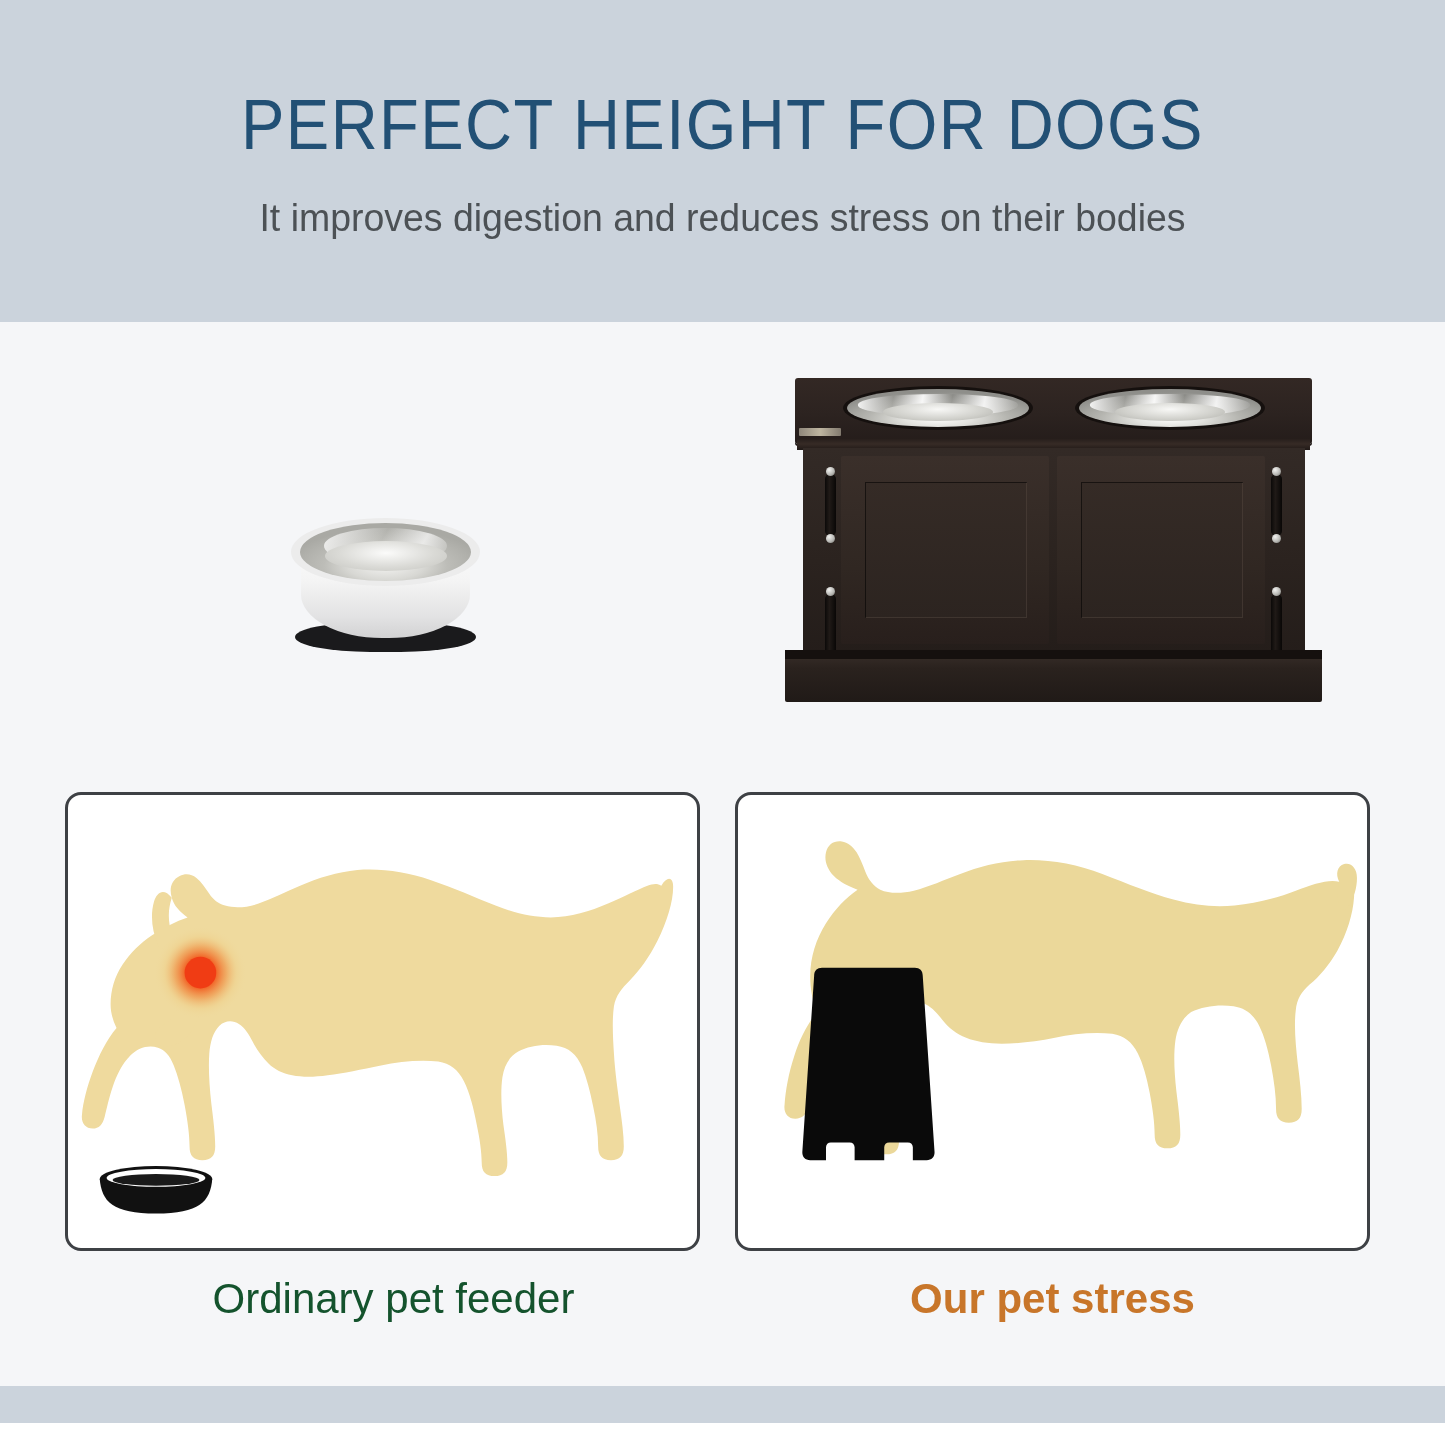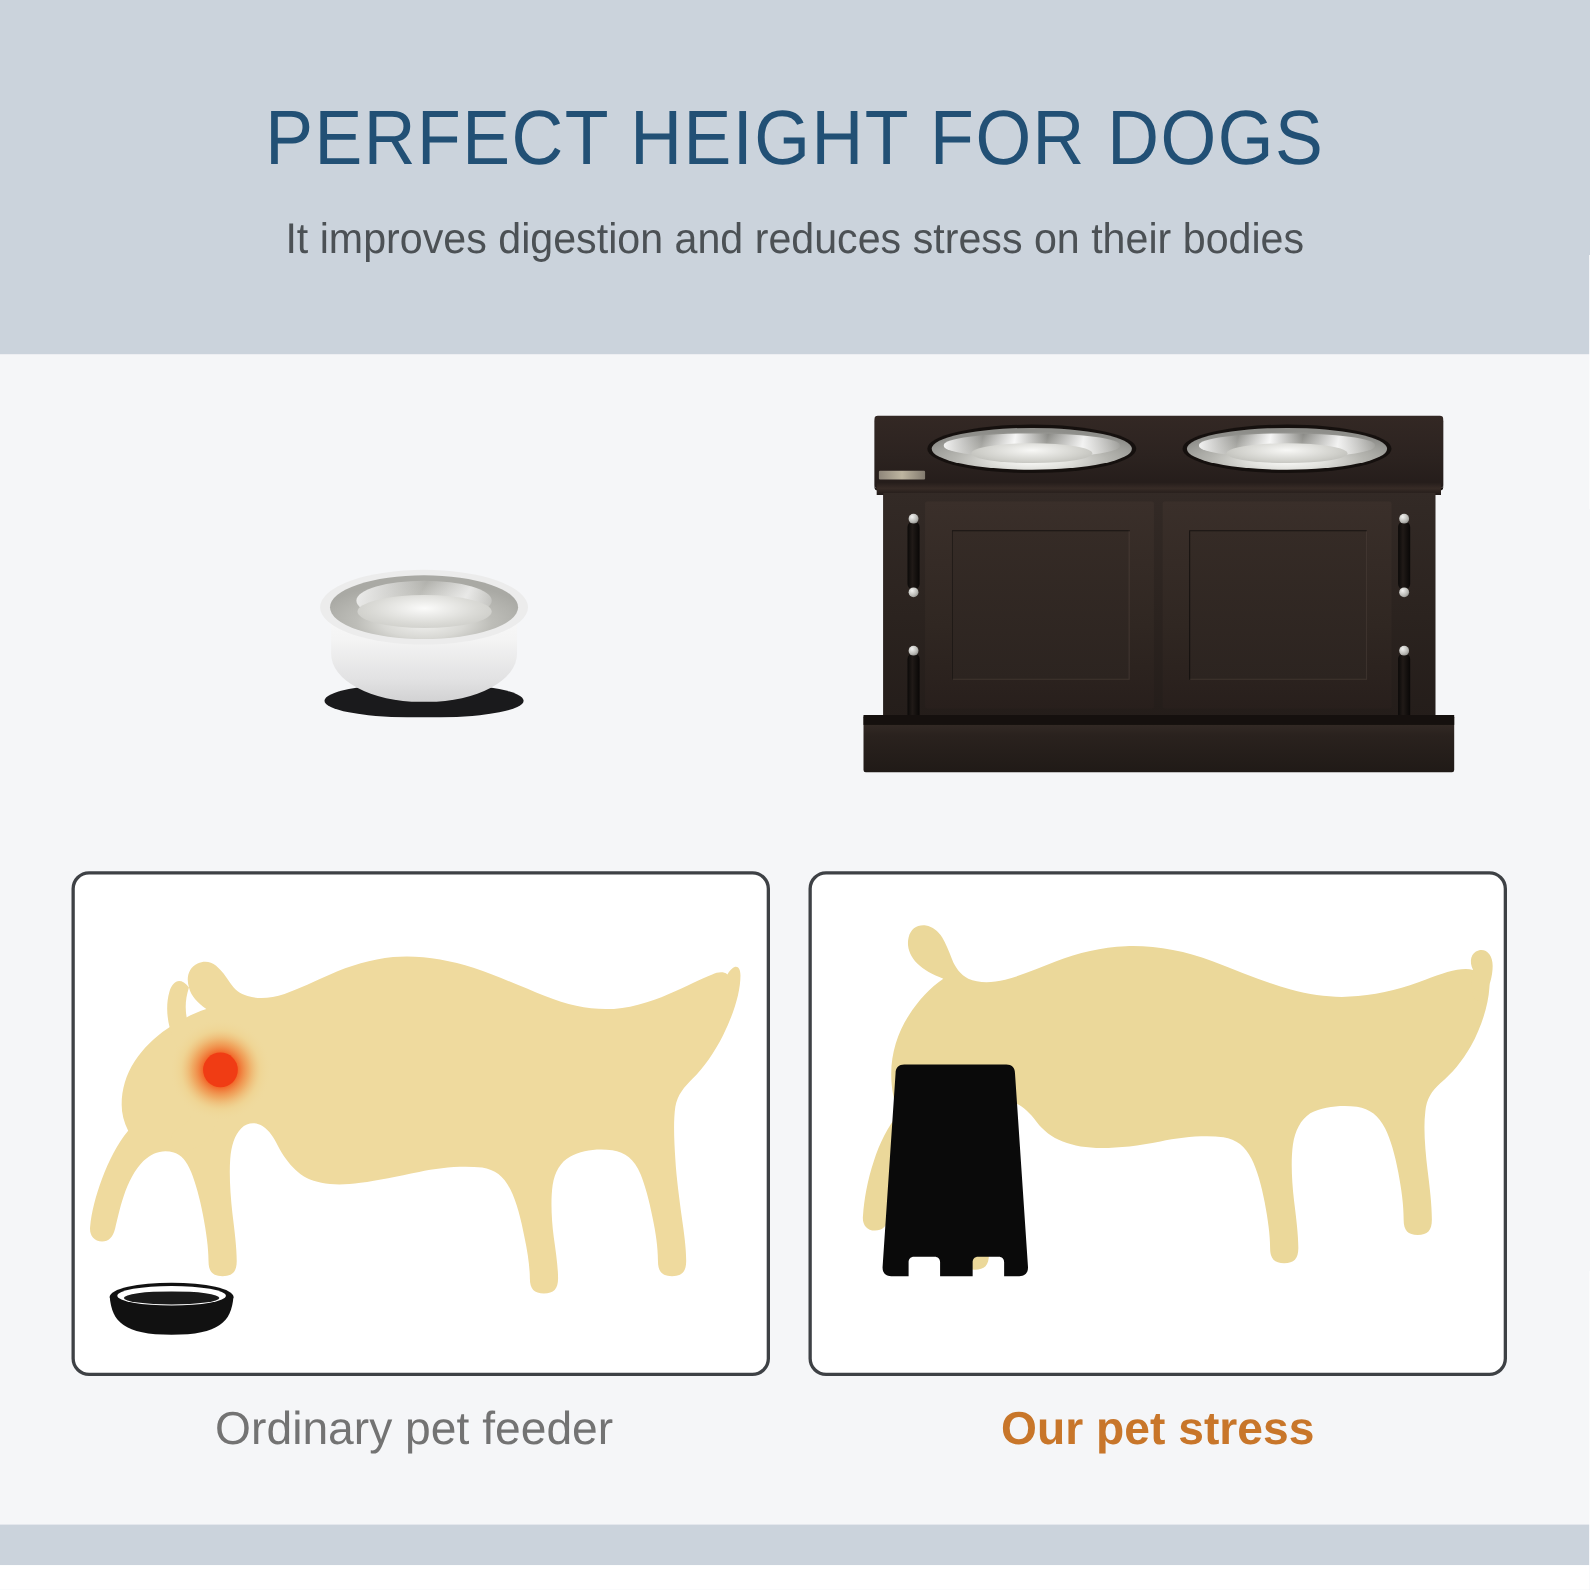--- a/index.html
+++ b/index.html
@@ -305,22 +305,22 @@
   .cmp-caption {
     position: absolute;
     top: 1272px;
     width: 635px;
     text-align: center;
     font-size: 42px;
     line-height: 54px;
     white-space: nowrap;
   }
   .cmp-caption.left {
-    left: 59px;
-    color: #737373;
+    left: 76px;
+    color: #14532d;
     font-weight: 400;
   }
   .cmp-caption.right {
     left: 735px;
     color: #C8762A;
     font-weight: 700;
   }
 
   .svg-scene { display: block; width: 100%; height: 100%; }
 </style>

